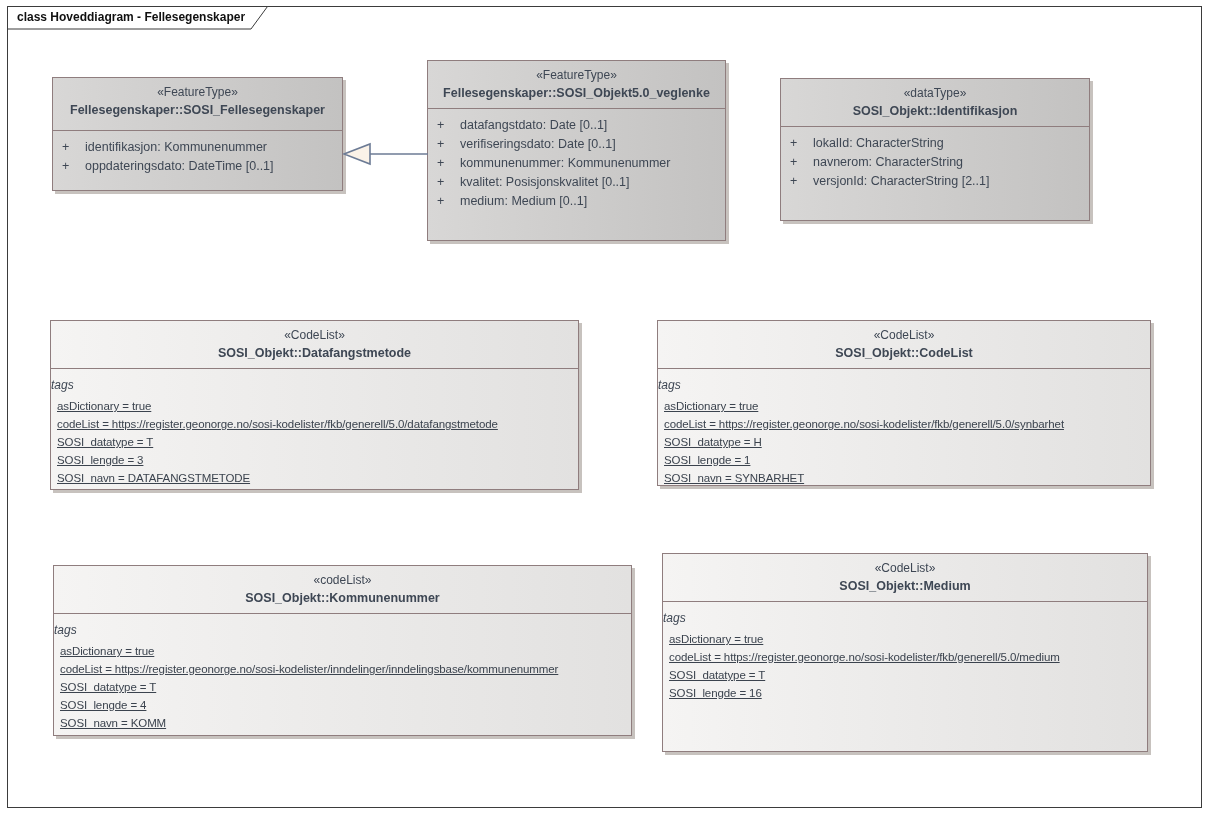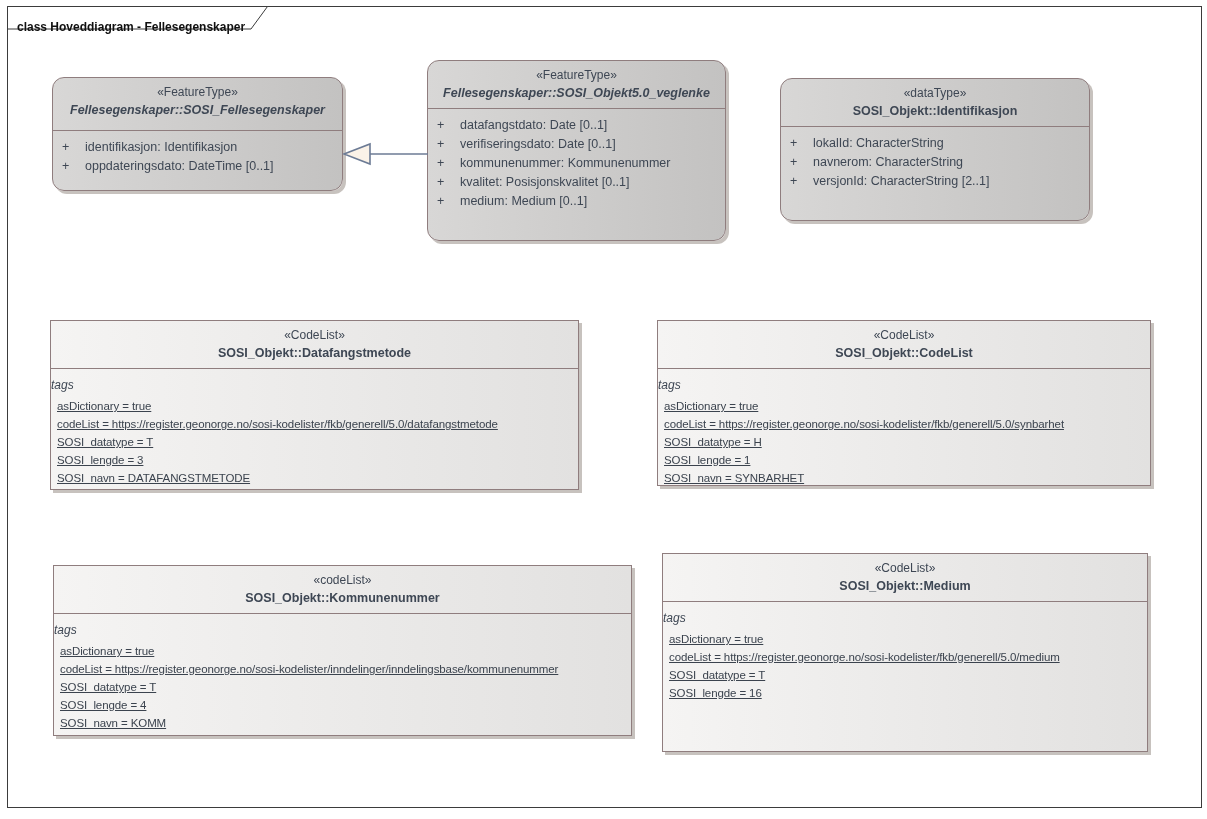--- a/index.html
+++ b/index.html
@@ -9,39 +9,39 @@
     -webkit-font-smoothing:antialiased;
   }
   .frame{
     position:absolute;left:7px;top:6px;width:1193px;height:800px;
     border:1px solid #3b3b3b;background:#ffffff;
   }
   .frame-tab{
     position:absolute;left:7px;top:6px;width:262px;height:24px;
   }
   .frame-tab-label{
-    position:absolute;left:17px;top:20px;
+    position:absolute;left:17px;top:10px;
     font-size:12px;font-weight:bold;color:#101010;white-space:nowrap;
   }
   .uml-box{
     position:absolute;
     border:1px solid #8f7d7e;
     box-shadow:3px 3px 0 #c7c2be;
     box-sizing:border-box;
     color:#3e4754;
   }
-  .fill-gray{background:linear-gradient(90deg,#d8d7d6 0%,#c3c2c1 100%);border-radius:12px;}
+  .fill-gray{background:linear-gradient(90deg,#d8d7d6 0%,#c3c2c1 100%);}
   .fill-light{background:linear-gradient(90deg,#f5f4f3 0%,#e2e1e0 100%);}
   .box-header{
     border-bottom:1px solid #8f7d7e;
     text-align:center;box-sizing:border-box;padding-top:7px;
   }
   .stereotype{font-size:12px;line-height:14px;}
   .class-name{font-size:12.5px;font-weight:bold;line-height:16px;margin-top:3px;white-space:nowrap;}
-  .name-italic .class-name{font-style:italic;}
+  .name-italic .class-name{}
   .attrs{padding:7px 4px 0 6px;}
   .attr{display:flex;font-size:12.5px;line-height:19px;white-space:nowrap;}
   .attr .plus{width:26px;flex:0 0 26px;padding-left:3px;box-sizing:border-box;}
   .tags-label{
     text-align:left;font-style:italic;font-size:12px;
     padding-top:9px;padding-bottom:5px;
   }
   .tag-line{
     font-size:11.5px;line-height:18px;padding-left:6px;
     white-space:nowrap;letter-spacing:-0.1px;color:#3b434e;text-decoration:underline;
@@ -61,21 +61,21 @@
 <div class="frame-tab-label">class Hoveddiagram - Fellesegenskaper</div>
 
 <div class="uml-box fill-gray name-italic" style="left:52px;top:77px;width:291px;height:114px;">
   <div class="box-header" style="height:53px;">
     <div class="stereotype">«FeatureType»</div>
     <div class="class-name">Fellesegenskaper::SOSI_Fellesegenskaper</div>
   </div>
   <div class="attrs">
     <div class="attr">
       <span class="plus">+</span>
-      <span>identifikasjon: Identifikasjon</span>
+      <span>identifikasjon: Kommunenummer</span>
     </div>
     <div class="attr">
       <span class="plus">+</span>
       <span>oppdateringsdato: DateTime [0..1]</span>
     </div>
   </div>
 </div>
 
 <div class="uml-box fill-gray name-italic" style="left:427px;top:60px;width:299px;height:181px;">
   <div class="box-header" style="height:48px;">

